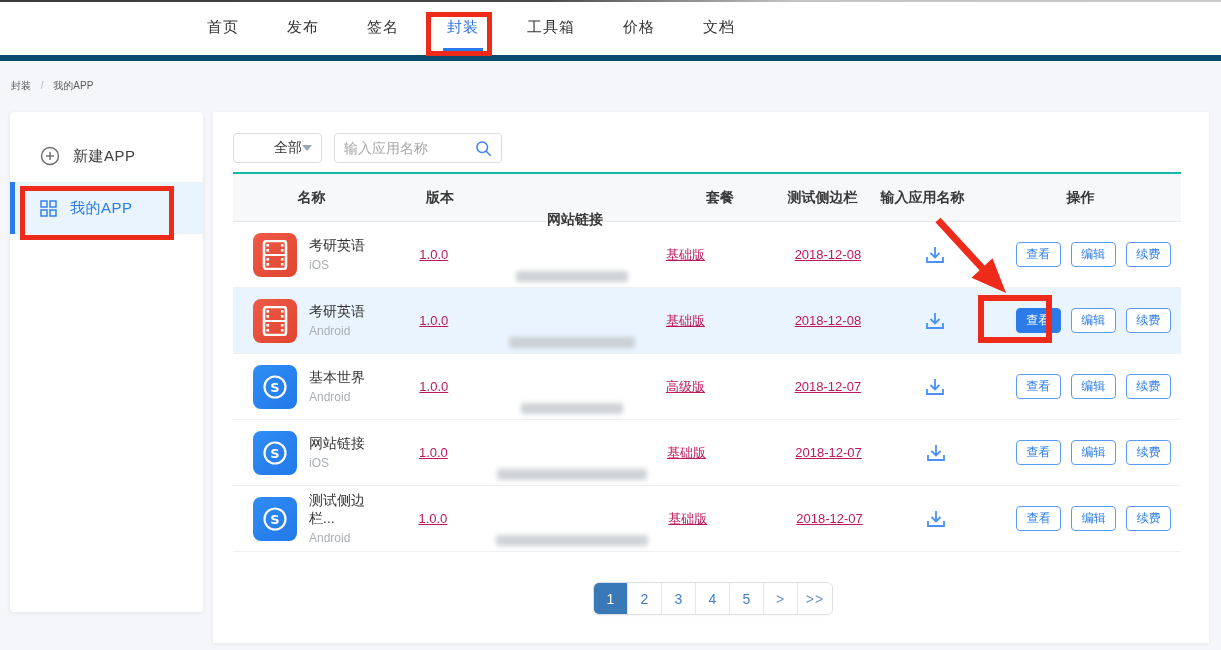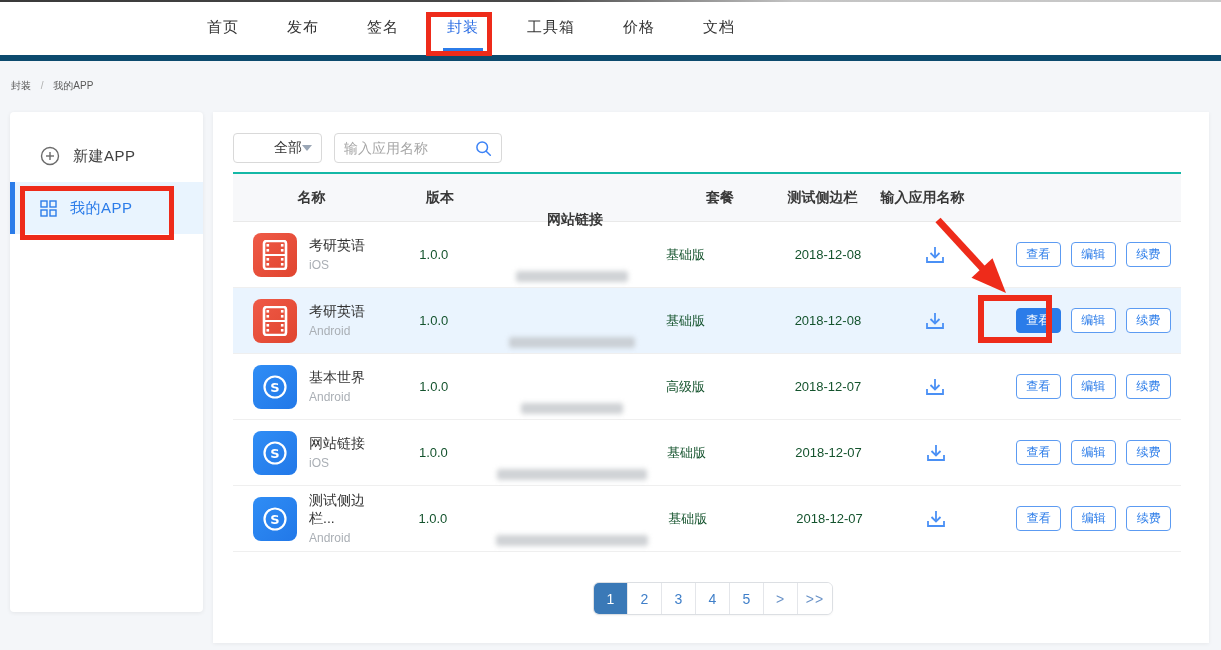--- a/index.html
+++ b/index.html
@@ -64,21 +64,21 @@
   .col-dl   { width:115px; display:flex; justify-content:center; }
   .col-act  { width:201px; display:flex; justify-content:center; gap:10px; }
 
   .appicon { width:44px; height:44px; border-radius:8px; margin-left:20px; flex:none;
     display:flex; align-items:center; justify-content:center; }
   .appicon.red  { background:linear-gradient(135deg,#ef5a47,#e0452f); }
   .appicon.blue { background:linear-gradient(135deg,#2f8df5,#2278e8); }
   .nameblock { margin-left:12px; }
   .app-name { font-size:14px; color:#333; }
   .app-platform { font-size:12px; color:#aaafb5; margin-top:3px; }
-  .cell-text { font-size:13px; color:#14532d; }
+  .cell-text { font-size:13px; color:#be185d;text-decoration:underline; }
   .blurbar { height:11px; background:#bfc3c7; border-radius:2px; filter:blur(2.5px); opacity:.75; align-self:center; }
   .lw1{width:112px}.lw2{width:126px}.lw3{width:102px}.lw4{width:150px}.lw5{width:152px}
 
   .btn { min-width:45px; height:25px; border:1px solid #5c9bf2; border-radius:4px; background:#fff;
     color:#2b7ce9; font-size:12px; cursor:pointer; padding:0 9px;
     font-family:"Liberation Sans","DejaVu Sans",sans-serif; }
   .btn.filled { background:#2b7ce9; border-color:#2b7ce9; color:#fff; }
 
   
   .pagination { position:absolute; top:470px; left:380px; display:flex;
@@ -158,20 +158,21 @@
   </div>
 
   <div class="table">
     <div class="thead">
       <div class="th col-name" style="justify-content:center">名称</div>
       <div class="th col-ver">版本</div>
       <div class="th col-link" style="align-items:center">网站链接</div>
       <div class="th col-pkg">套餐</div>
       <div class="th col-date">测试侧边栏</div>
       <div class="th col-dl" style="align-items:center">输入应用名称</div>
+      <div class="th col-act" style="align-items:center">操作</div>
     </div>
 
     <div class="trow">
       <div class="col-name">
         <div class="appicon red">
           <svg width="26" height="30" viewBox="0 0 26 30">
             <rect x="2" y="1" width="22" height="28" rx="2.5" fill="none" stroke="#fff" stroke-width="2.6"></rect>
             <line x1="3" y1="15" x2="23" y2="15" stroke="#fff" stroke-width="2"></line>
             <rect x="4.5" y="4" width="2.6" height="2.6" fill="#fff"></rect>
               <rect x="4.5" y="9" width="2.6" height="2.6" fill="#fff"></rect>

